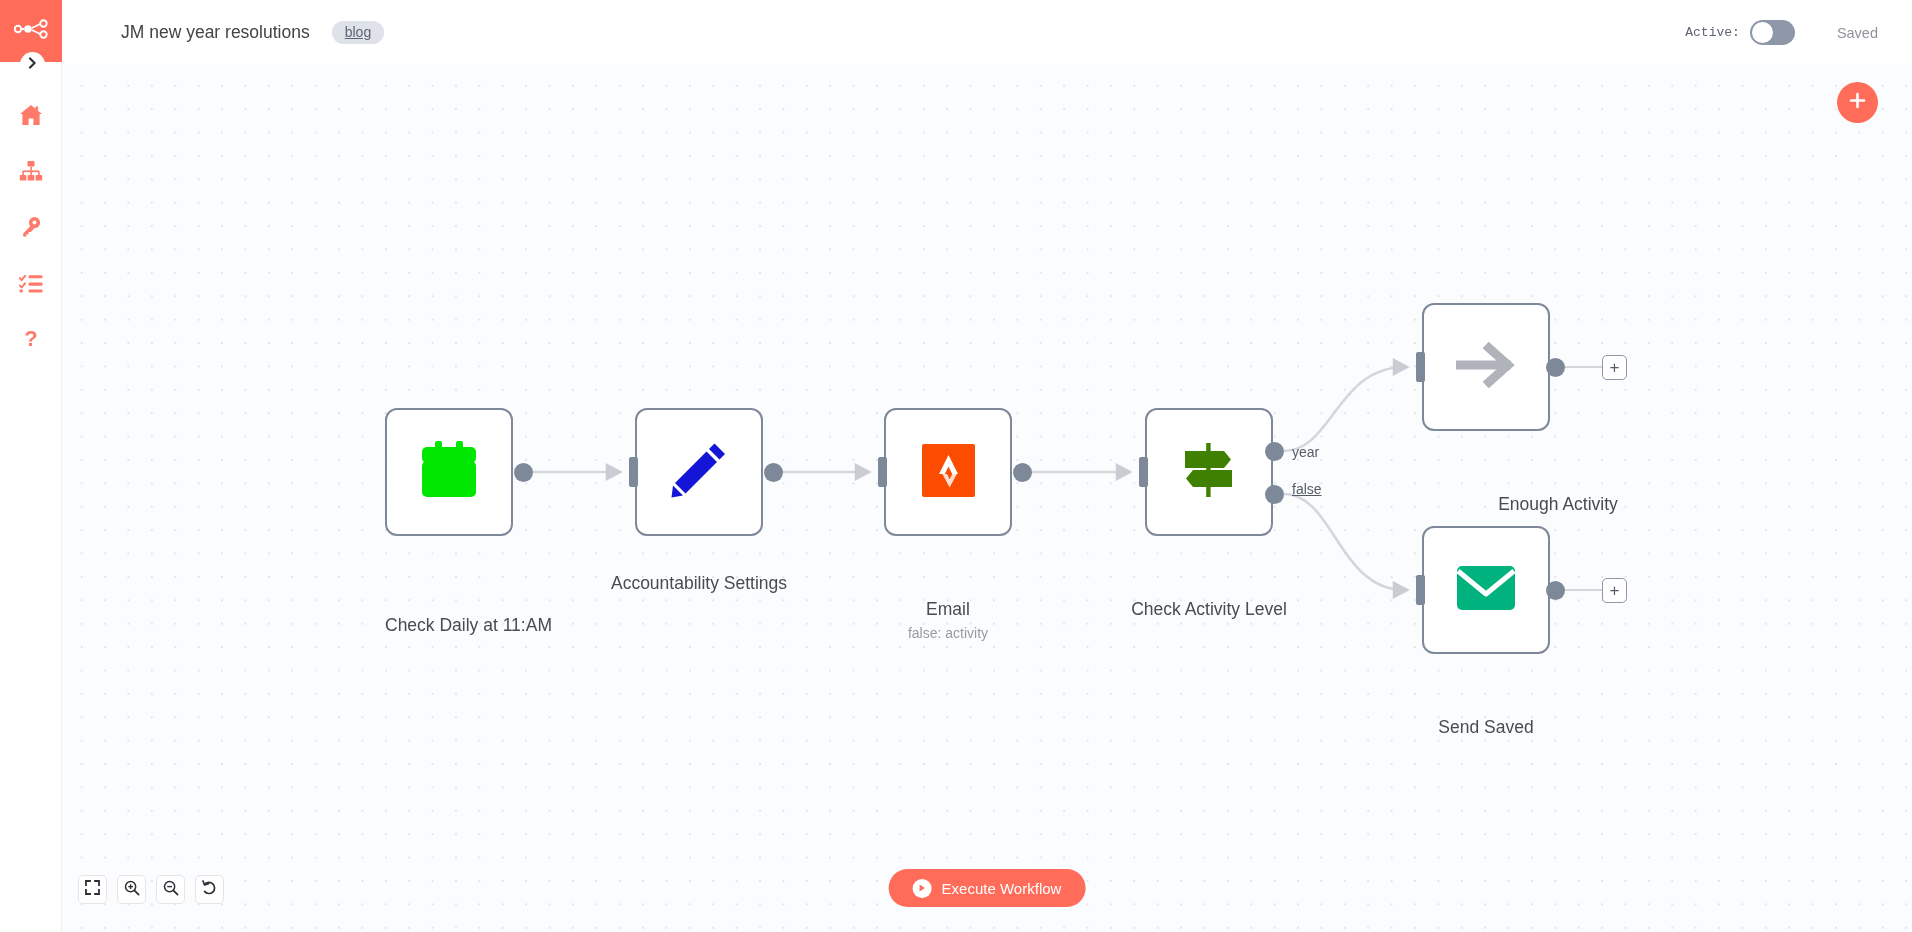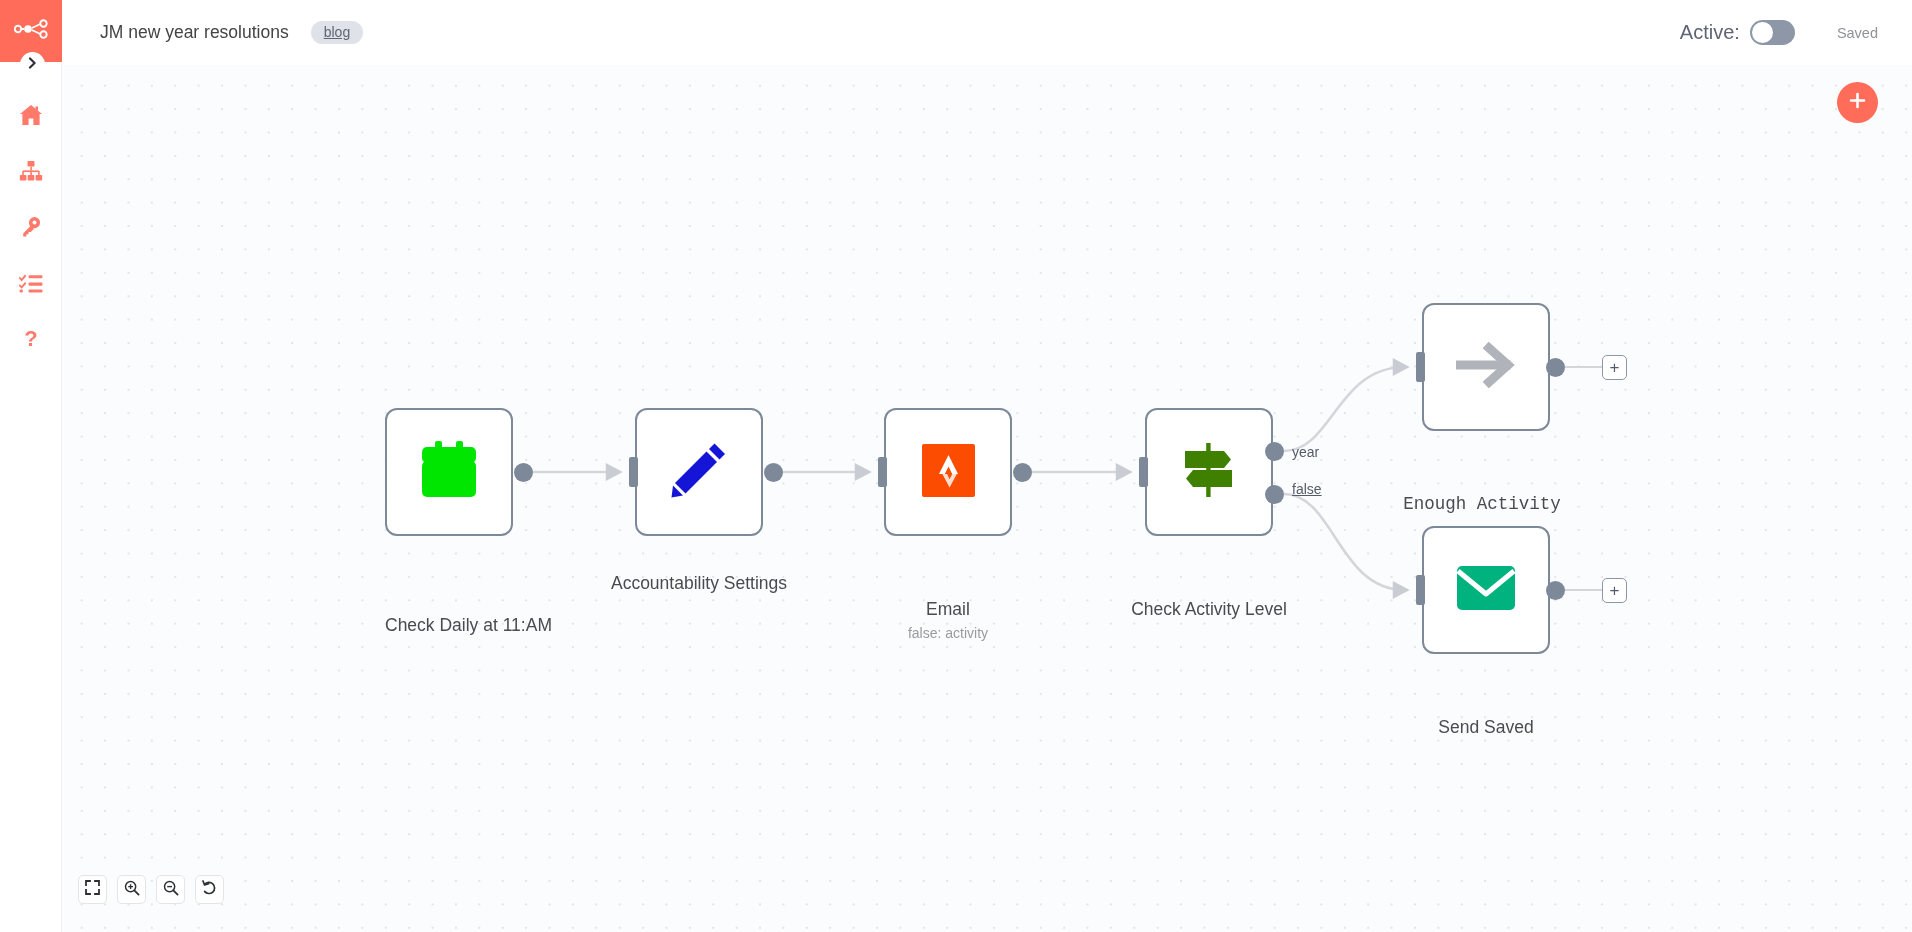--- a/index.html
+++ b/index.html
@@ -41,20 +41,21 @@
   }
   .side-icon svg { display: block; }
 
   
   #header {
     position: absolute; left: 62px; top: 0;
     width: 1850px; height: 65px;
     background: #ffffff;
     display: flex; align-items: center;
     z-index: 30;
+    padding-left: 21px;
   }
   #wf-title {
     margin-left: 38px;
     font-size: 17.5px;
     color: #444;
     white-space: nowrap;
   }
   #wf-tags { margin-left: 22px; display: flex; gap: 8px; }
   .wf-tag {
     background: #dfe2e8;
@@ -63,21 +64,21 @@
     padding: 4px 13px 5px 13px;
     font-size: 14px;
     line-height: 1;
     text-decoration: underline;
   }
   #header-right {
     margin-left: auto; margin-right: 34px;
     display: flex; align-items: center; gap: 42px;
   }
   #active-wrap { display: flex; align-items: center; gap: 10px; }
-  #active-label { font-size: 20px; color: #5e6574; }
+  #active-label { font-size: 13px; color: #5e6574; font-family: Liberation Mono, monospace; }
   #active-toggle {
     width: 45px; height: 25px; border-radius: 13px;
     background: #8d97a8; position: relative;
   }
   #active-knob {
     position: absolute; left: 2px; top: 2px;
     width: 21px; height: 21px; border-radius: 50%;
     background: #ffffff;
   }
   #save-state { font-size: 14.5px; color: #909399; }
@@ -389,21 +390,21 @@
         <path d="M2 23 H50" stroke="#b0b4ba" stroke-width="9" stroke-linecap="square"></path>
         <path d="M33 6 L52 23 L33 40" stroke="#b0b4ba" stroke-width="9" fill="none" stroke-linecap="square" stroke-linejoin="miter"></path>
       </svg>
     </span>
   </div>
   <div class="port-in" style="left:1354px; top:287px;"></div>
   <div class="port-out" style="left:1484px; top:293px;"></div>
   <div class="plus-stub" style="left:1540px; top:290px;">
     <span>+</span>
   </div>
-  <div class="node-label" style="left:1336px; top:429px; width:168px;font-family:Liberation Mono, monospace;">Enough Activity</div>
+  <div class="node-label" style="left:1412px; top:429px; width:168px;">Enough Activity</div>
 
   <div class="node" style="left:1360px; top:461px;">
     <span>
       <svg width="60" height="46" viewBox="0 0 60 46">
         <rect x="1" y="1" width="58" height="44" rx="5" fill="#00b37e"></rect>
         <path d="M2 6 L30 29 L58 6" stroke="#ffffff" stroke-width="5" fill="none" stroke-linejoin="round"></path>
       </svg>
     </span>
   </div>
   <div class="port-in" style="left:1354px; top:510px;"></div>
@@ -442,14 +443,22 @@
     <div class="zoom-btn">
       <span>
         <svg width="16" height="16" viewBox="0 0 16 16">
           <path d="M2.6 4.4 A5.6 5.6 0 1 1 2.6 11.4" stroke="#2e3036" stroke-width="1.7" fill="none" stroke-linecap="round"></path>
           <path d="M1 1 L2.6 5 L6.6 3.6" stroke="#2e3036" stroke-width="1.7" fill="none" stroke-linecap="round" stroke-linejoin="round"></path>
         </svg>
       </span>
     </div>
   </div>
 
+  <div id="execute-btn">
+    <span id="execute-icon">
+      <svg width="9" height="10" viewBox="0 0 9 10">
+        <path d="M2 1.4 L7.4 5 L2 8.6 Z" fill="#ff6d5a"></path>
+      </svg>
+    </span>
+    <span>Execute Workflow</span>
+  </div>
 
 </div>
 
 </body></html>

